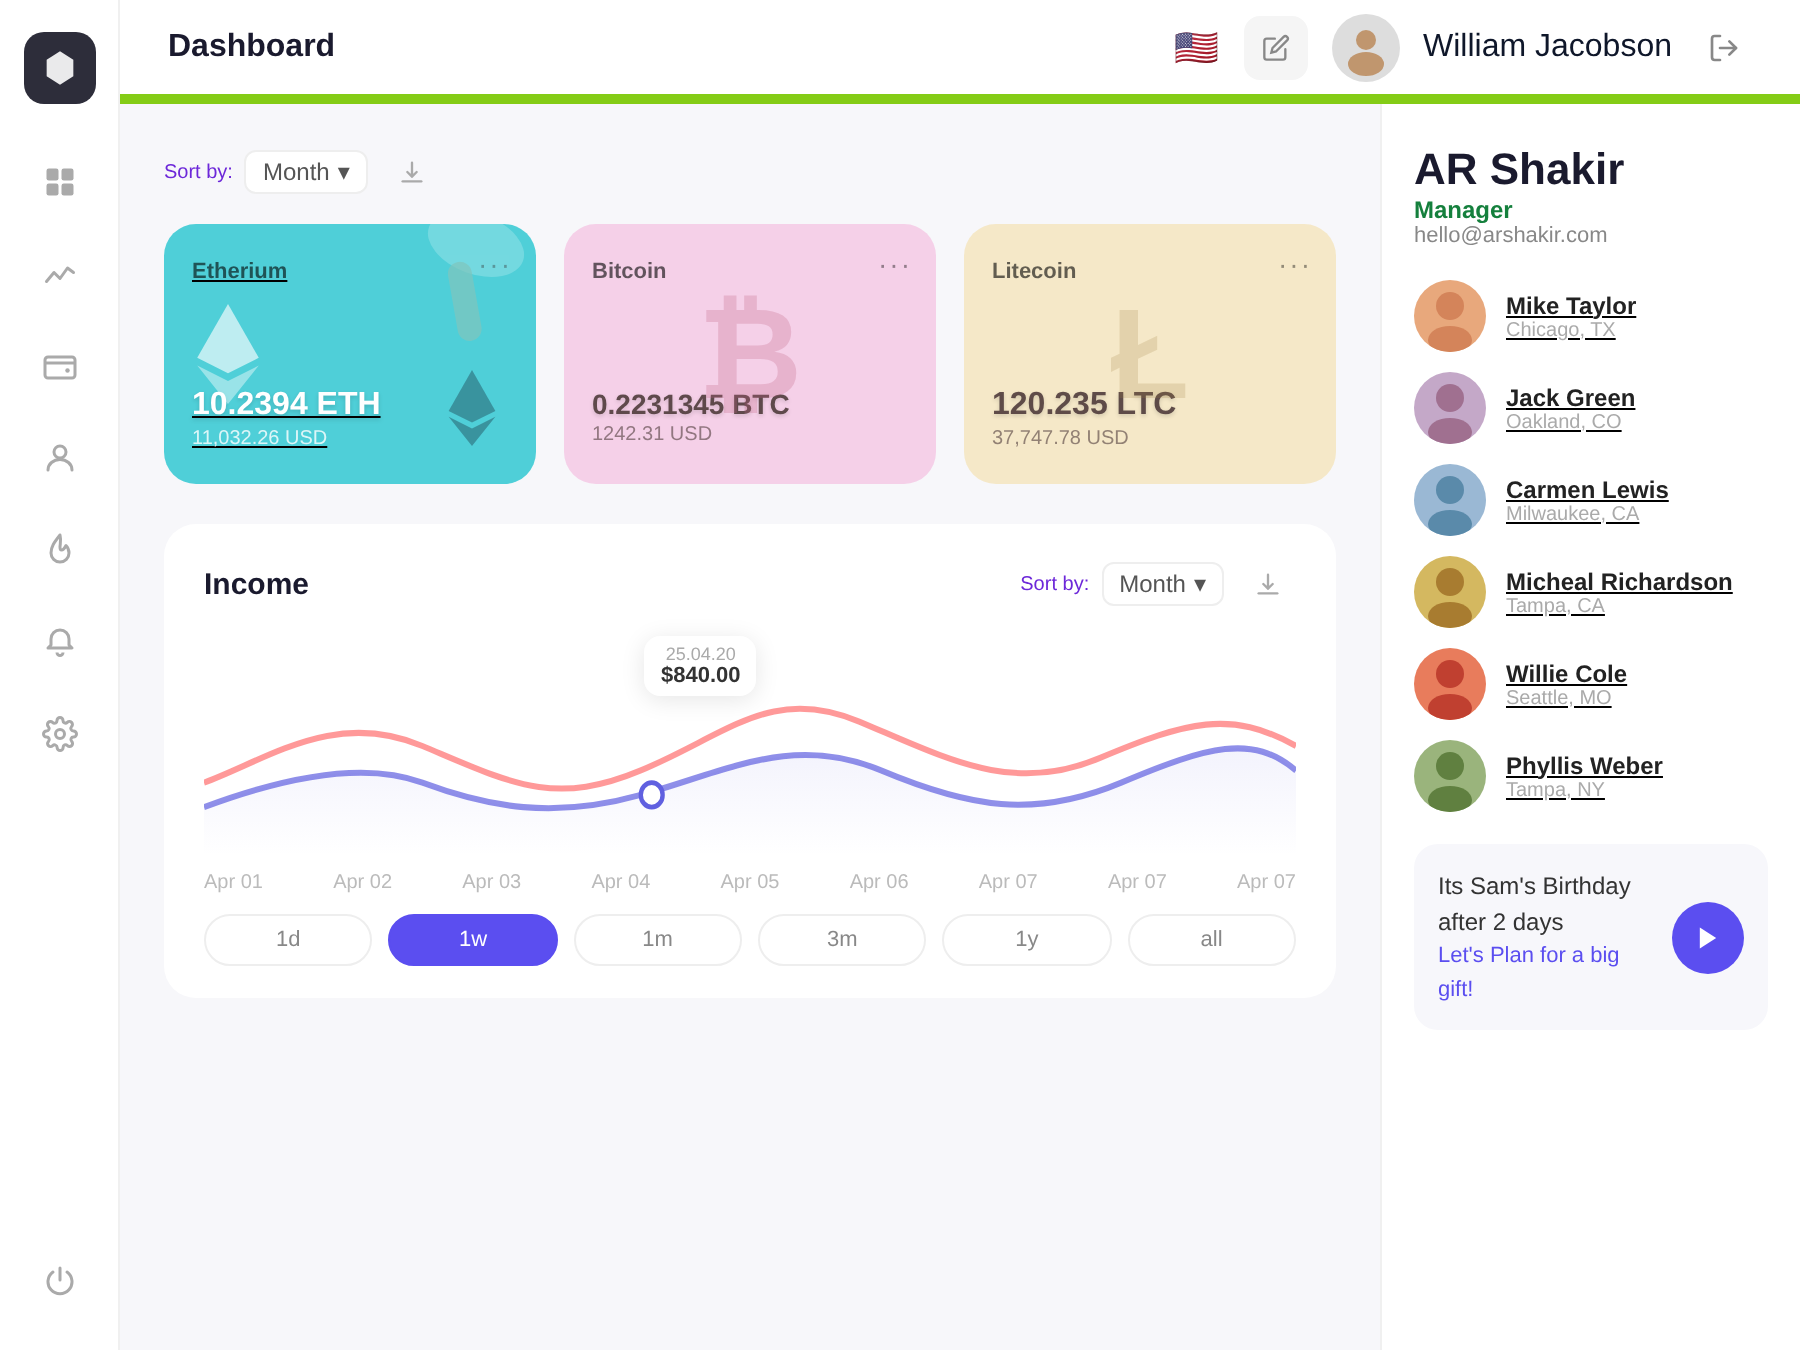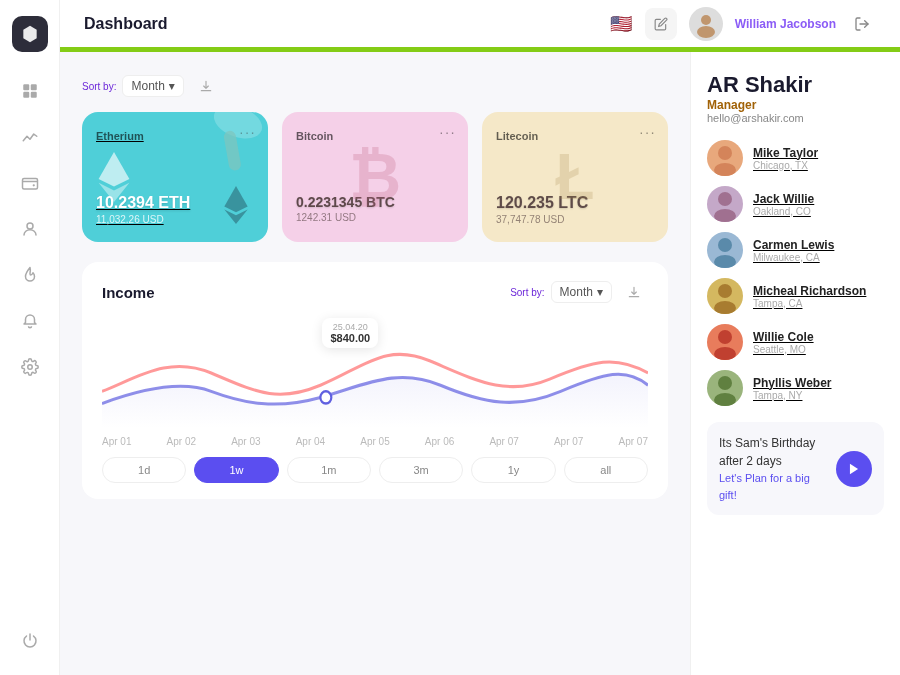--- a/index.html
+++ b/index.html
@@ -110,23 +110,23 @@
       height: 34px;
       border-radius: 50%;
       background: #ddd;
       overflow: hidden;
       display: flex;
       align-items: center;
       justify-content: center;
       font-size: 12px;
     }
     .header-user {
-      font-size: 12px;
-      font-weight: 700;
-      color: #8b5cf6;
+      font-size: 16px;
+      font-weight: 400;
+      color: #0f172a;
     }
     .header-logout {
       width: 28px;
       height: 28px;
       display: flex;
       align-items: center;
       justify-content: center;
       cursor: pointer;
       color: #888;
       font-size: 16px;
@@ -314,21 +314,21 @@
       overflow-y: auto;
     }
     .profile-name {
       font-size: 22px;
       font-weight: 700;
       color: #1a1a2e;
     }
     .profile-role {
       font-size: 12px;
       font-weight: 600;
-      color: #a16207;
+      color: #15803d;
     }
     .profile-email {
       font-size: 11px;
       color: #888;
     }
     .contact-list {
       display: flex;
       flex-direction: column;
       gap: 10px;
       text-decoration: underline;
@@ -646,21 +646,21 @@
           </div>
 
           <div class="contact-item">
             <div class="contact-avatar" style="background:#c4a8c8;">
               <svg width="36" height="36" viewBox="0 0 36 36">
                   <circle cx="18" cy="13" r="7" fill="#a07090"></circle>
                   <ellipse cx="18" cy="30" rx="11" ry="7" fill="#a07090"></ellipse>
                 </svg>
             </div>
             <div class="contact-info">
-              <div class="contact-name">Jack Willie</div>
+              <div class="contact-name">Jack Green</div>
               <div class="contact-location">Oakland, CO</div>
             </div>
           </div>
 
           <div class="contact-item">
             <div class="contact-avatar" style="background:#9ab8d4;">
               <svg width="36" height="36" viewBox="0 0 36 36">
                   <circle cx="18" cy="13" r="7" fill="#5a8aaa"></circle>
                   <ellipse cx="18" cy="30" rx="11" ry="7" fill="#5a8aaa"></ellipse>
                 </svg>

